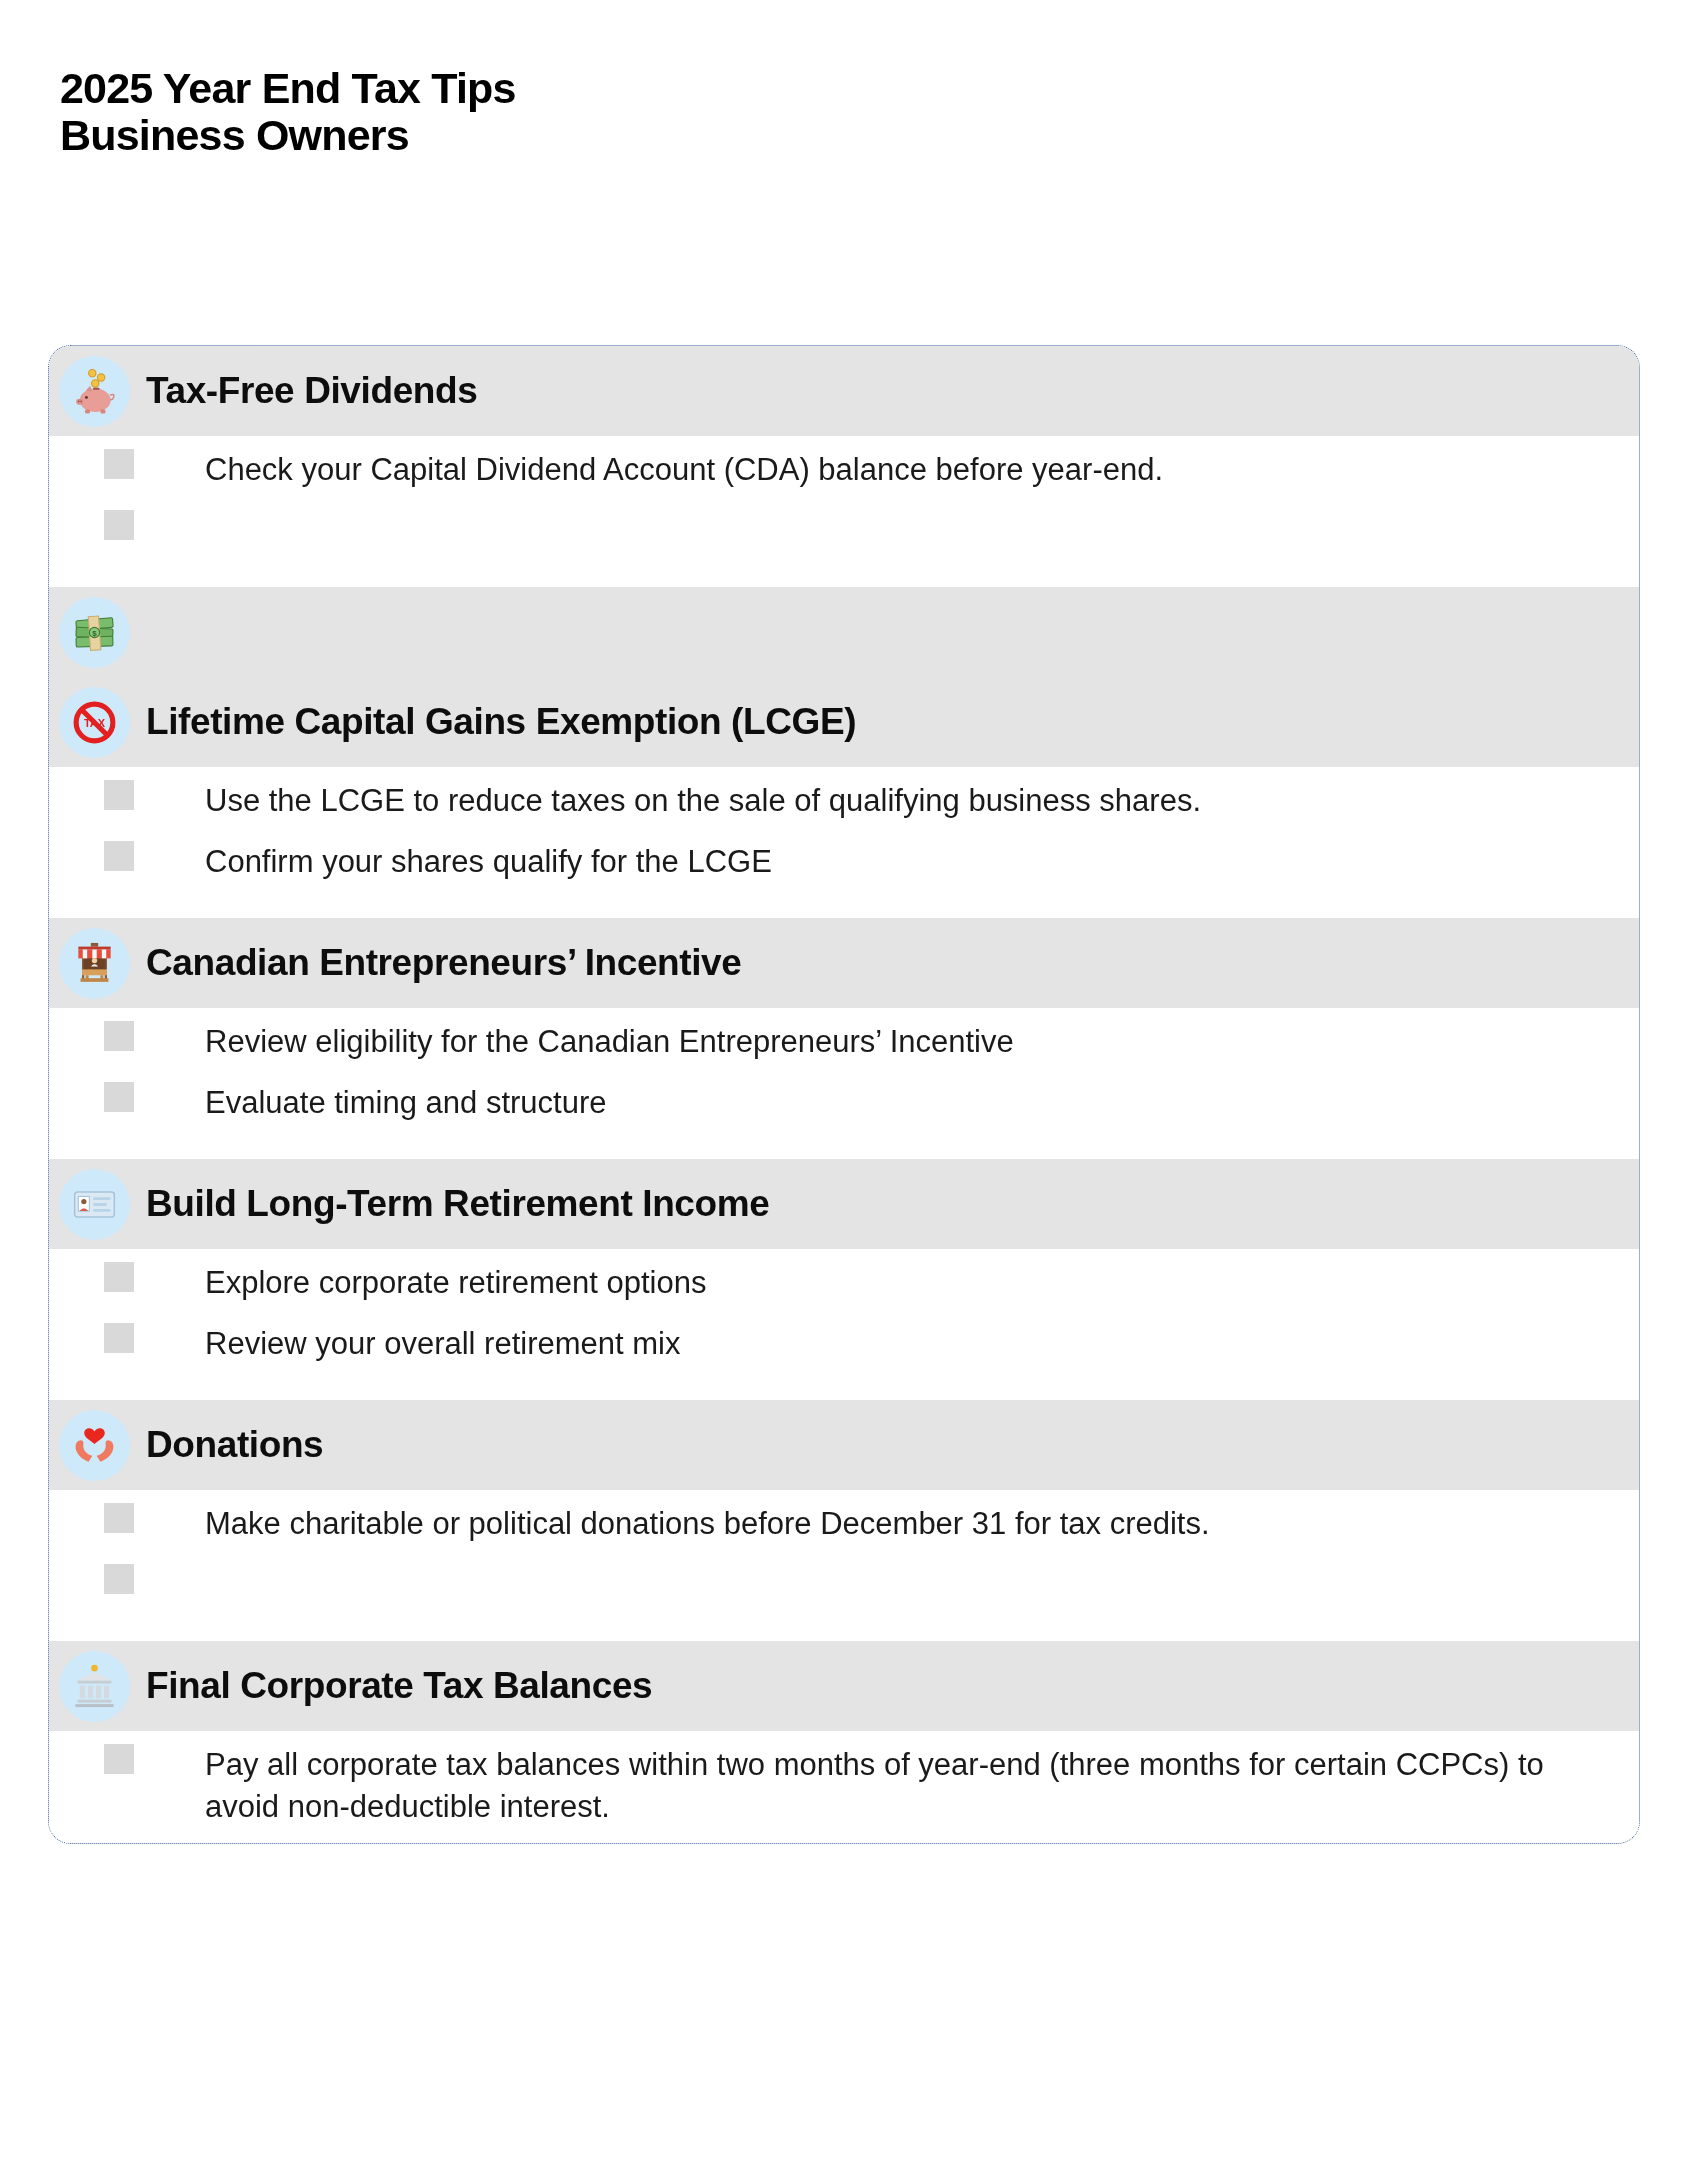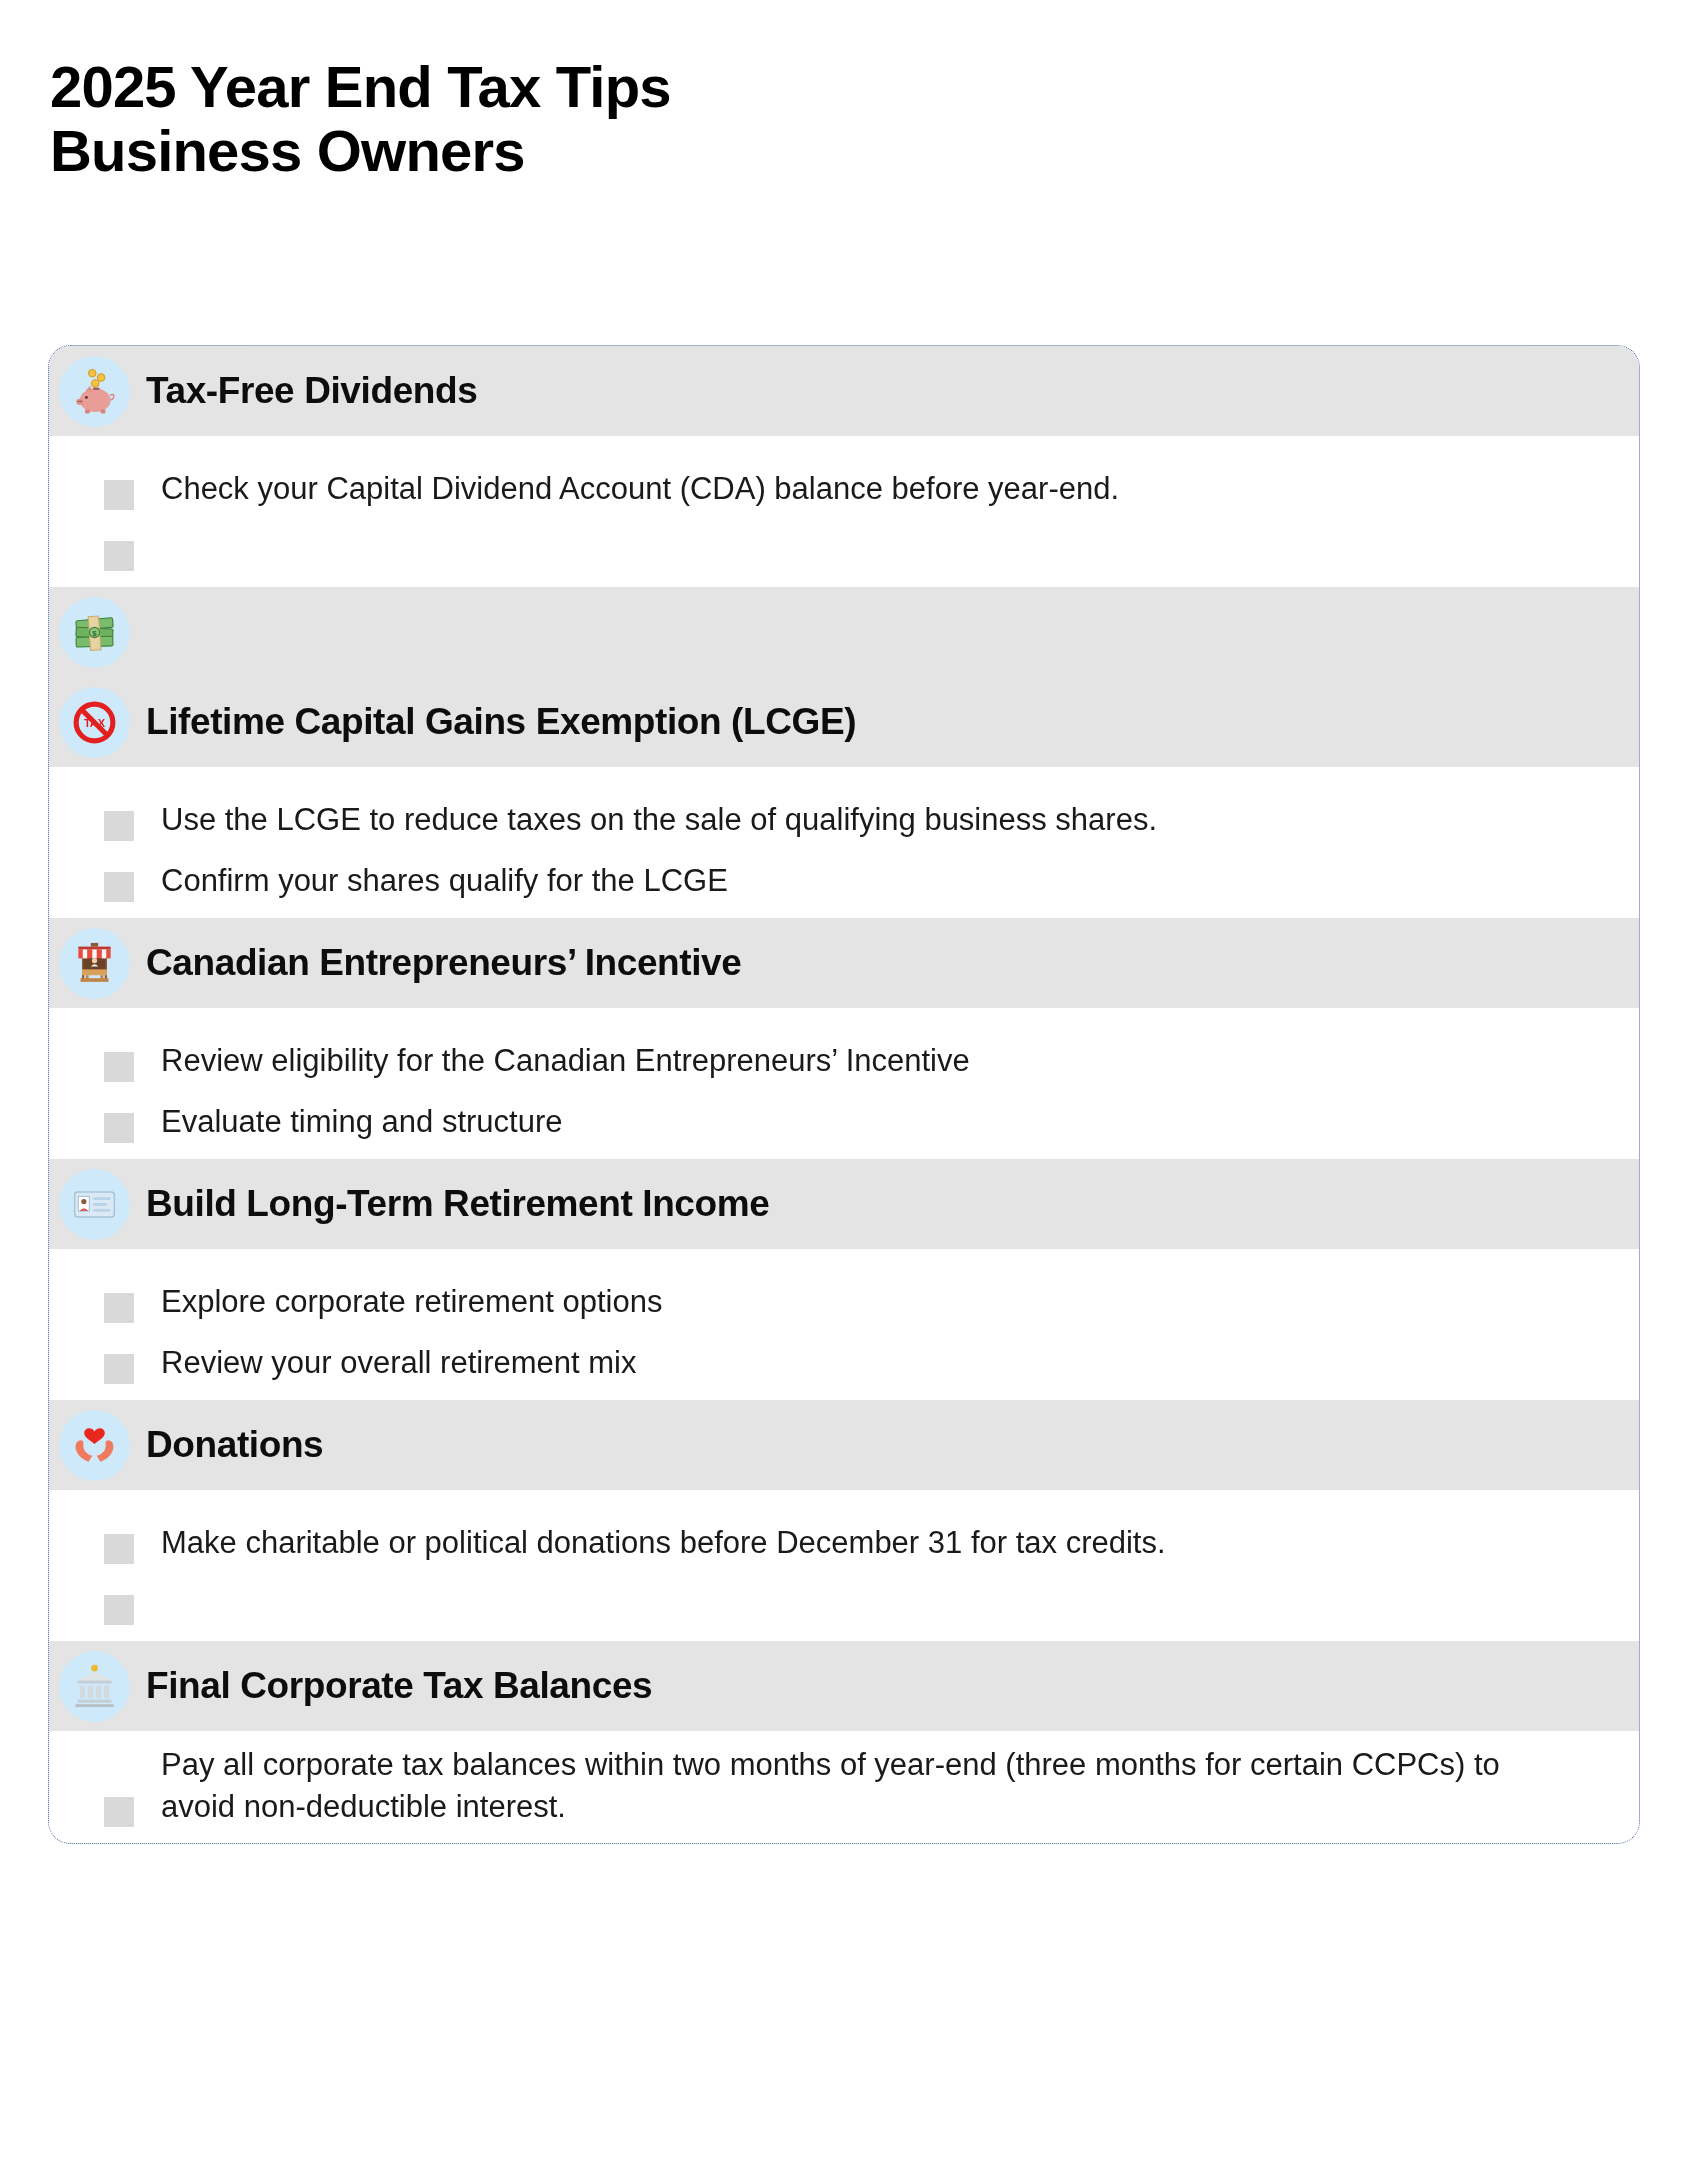--- a/index.html
+++ b/index.html
@@ -8,22 +8,22 @@
     width:1687px;
     height:2183px;
     background:#ffffff;
     font-family:"Liberation Sans", sans-serif;
     overflow:hidden;
   }
   .title{
     position:absolute;
     left:50px;
     top:55px;
-    margin:0;
-    font-size:58px;
+    margin:10px;
+    font-size:43px;
     font-weight:700;
     line-height:1.1;
     letter-spacing:-0.8px;
     color:#000000;
   }
   .card{
     position:absolute;
     left:48px;
     top:345px;
     width:1590px;
@@ -56,22 +56,23 @@
     font-weight:700;
     letter-spacing:-0.4px;
     color:#0d0d0d;
   }
   .items{
     background:#ffffff;
     padding:13px 32px 16px 55px;
   }
   .item{
     display:flex;
-    align-items:flex-end;
+    align-items:flex-start;
     min-height:61px;
+    gap:44px;
   }
   .checkbox{
     width:30px;
     height:30px;
     background:var(--checkbox-bg,#d9d9d9);
     flex:0 0 auto;
   }
   .item-text{
     margin-left:27px;
     font-size:31px;

